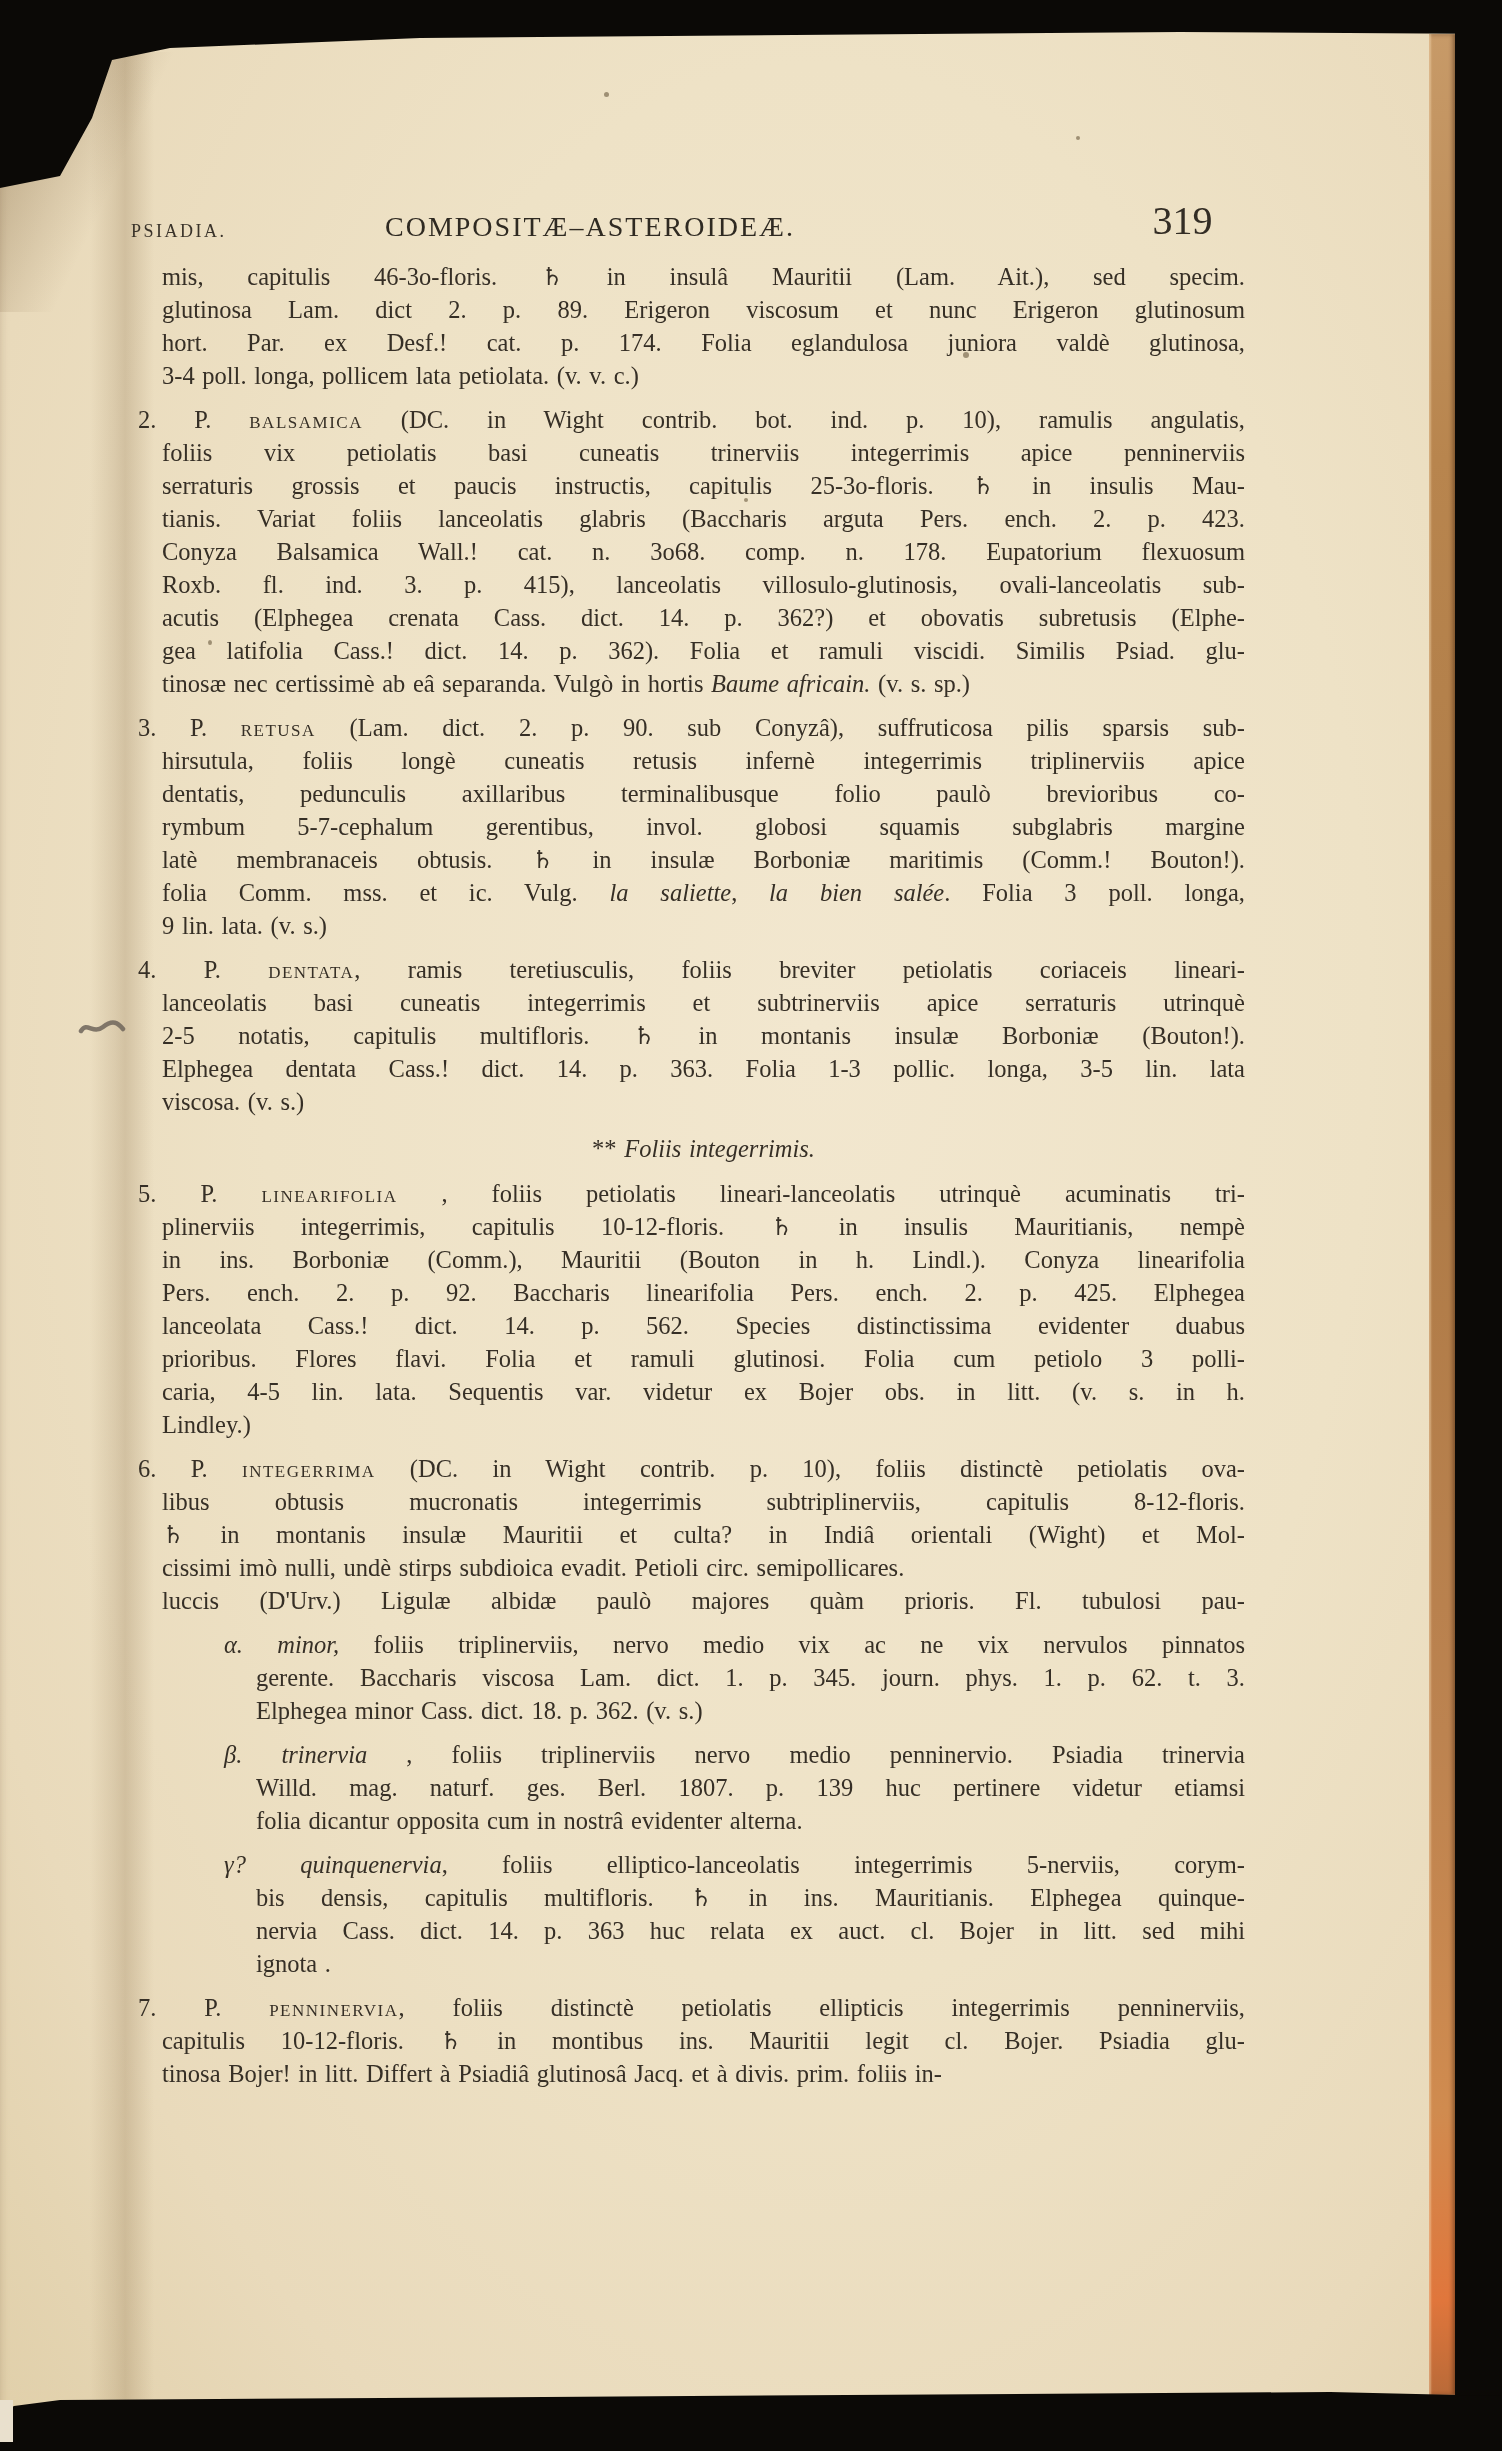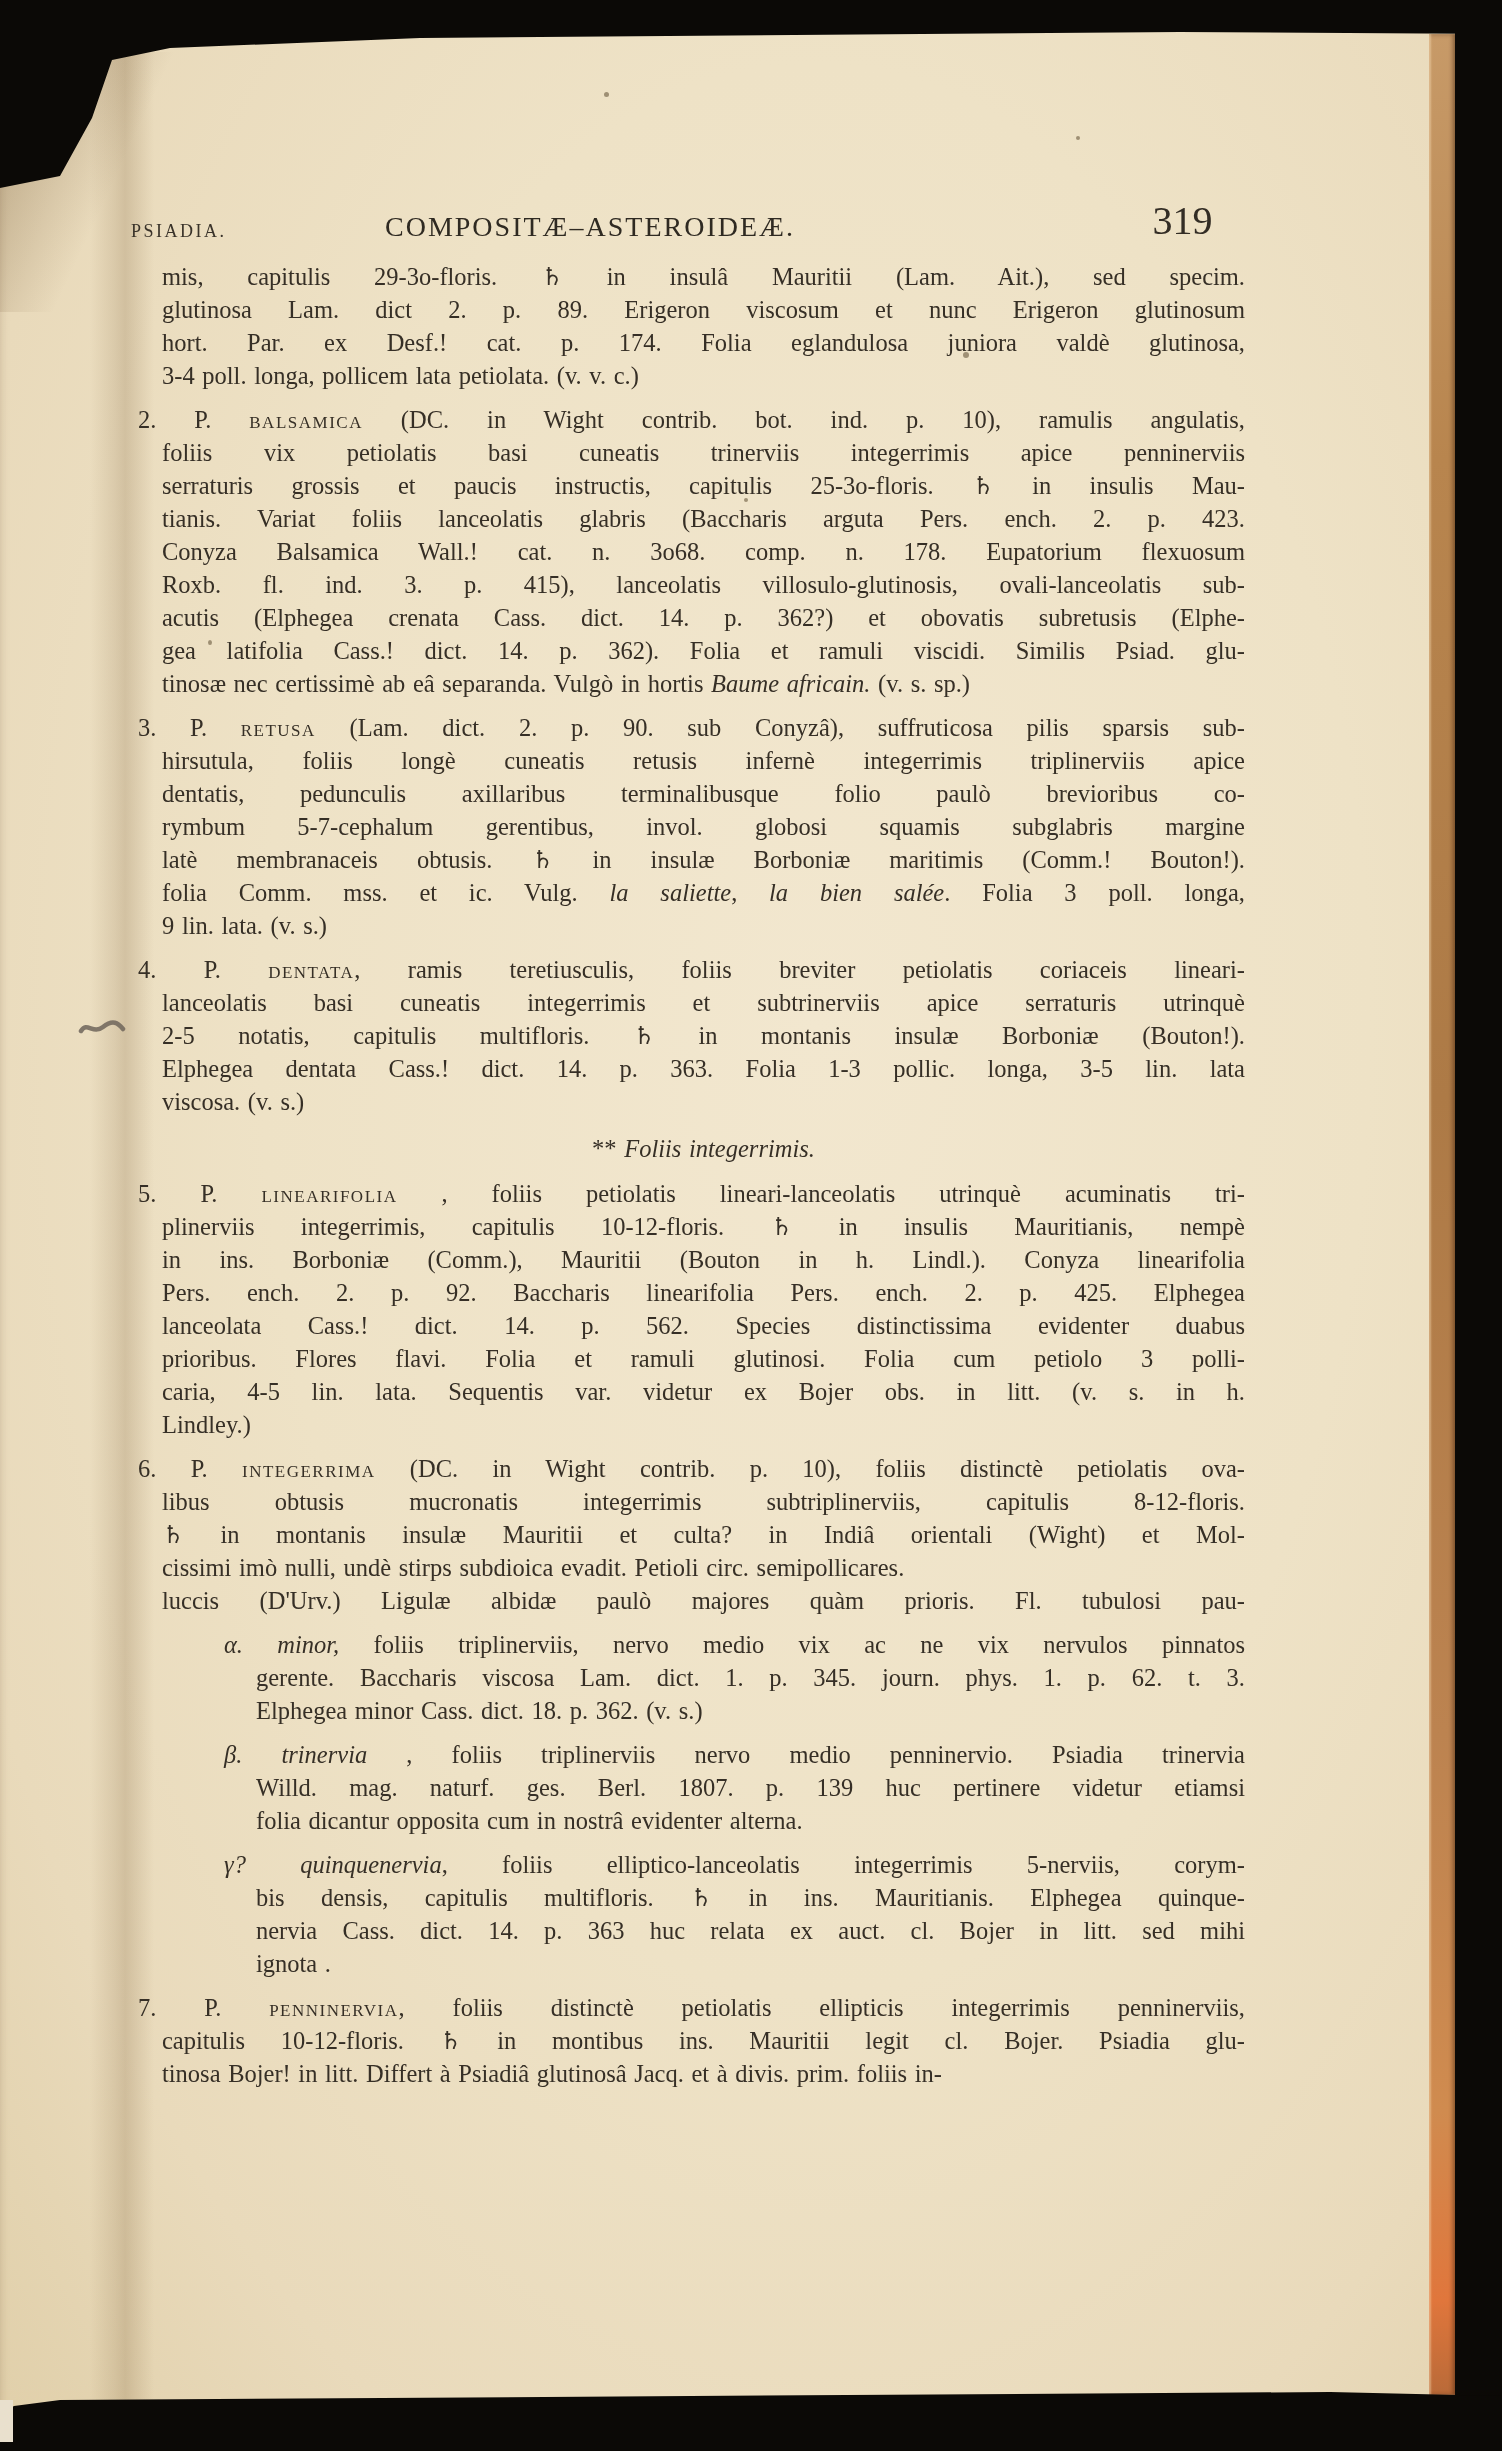--- a/index.html
+++ b/index.html
@@ -58,21 +58,21 @@
   <div class="page">
     <div class="gutter"></div>
     <div class="curl"></div>
 
     <span class="running-head">PSIADIA.</span>
     <span class="page-title">COMPOSITÆ–ASTEROIDEÆ.</span>
     <span class="page-number">319</span>
 
     <main class="text-block">
         <div class="para plain">
-          <div class="line first"><span>mis, capitulis 29-3o-floris. ♄ in insulâ Mauritii (Lam. Ait.), sed specim.</span></div>
+          <div class="line first"><span>mis, capitulis 46-3o-floris. ♄ in insulâ Mauritii (Lam. Ait.), sed specim.</span></div>
           <div class="line"><span>glutinosa Lam. dict 2. p. 89. Erigeron viscosum et nunc Erigeron glutinosum</span></div>
           <div class="line"><span>hort. Par. ex Desf.! cat. p. 174. Folia eglandulosa juniora valdè glutinosa,</span></div>
           <div class="line last"><span>3-4 poll. longa, pollicem lata petiolata. (v. v. c.)</span></div>
         </div>
         <div class="para species">
           <div class="line first"><span>2. P. </span><span class="sc">balsamica</span><span> (DC. in Wight contrib. bot. ind. p. 10), ramulis angulatis,</span></div>
           <div class="line"><span>foliis vix petiolatis basi cuneatis trinerviis integerrimis apice penninerviis</span></div>
           <div class="line"><span>serraturis grossis et paucis instructis, capitulis 25-3o-floris. ♄ in insulis Mau-</span></div>
           <div class="line"><span>tianis. Variat foliis lanceolatis glabris (Baccharis arguta Pers. ench. 2. p. 423.</span></div>
           <div class="line"><span>Conyza Balsamica Wall.! cat. n. 3o68. comp. n. 178. Eupatorium flexuosum</span></div>

